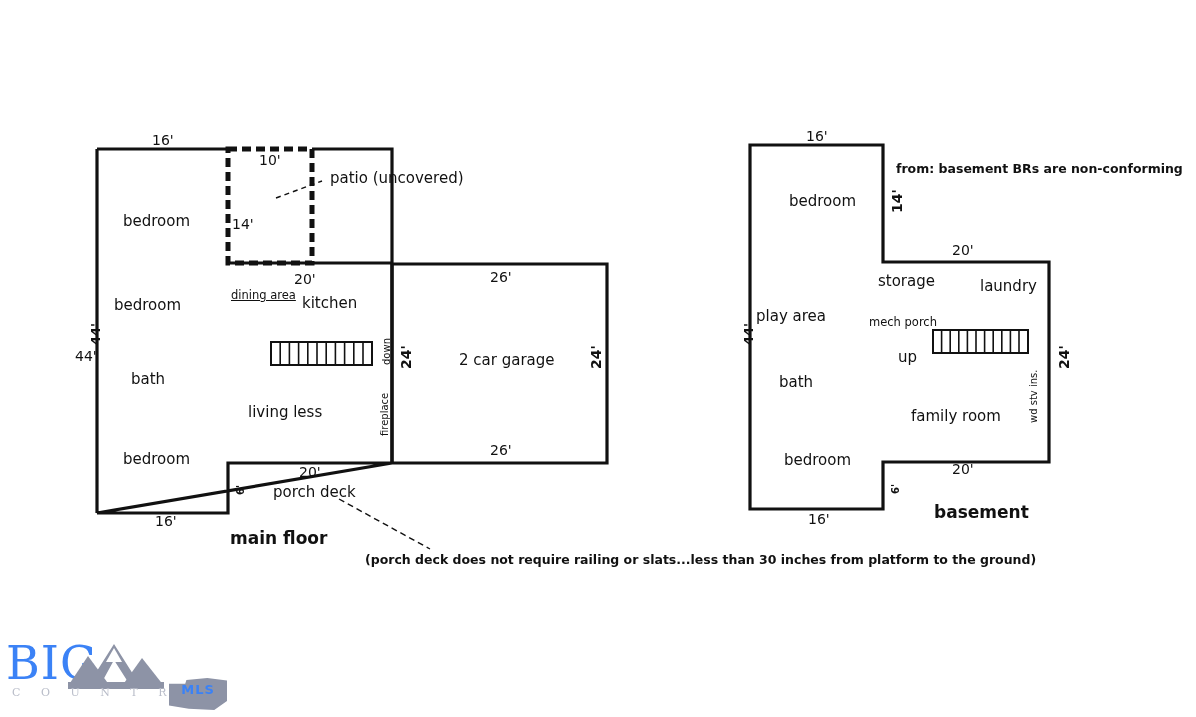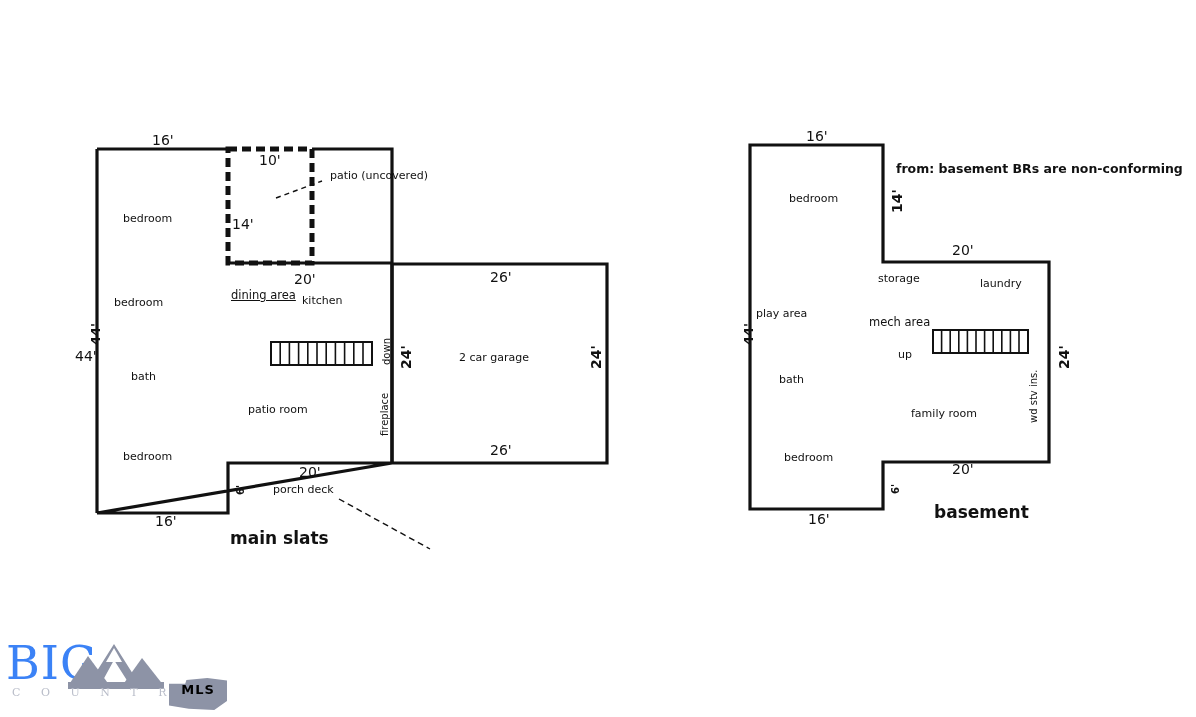--- a/index.html
+++ b/index.html
@@ -6,21 +6,21 @@
   html,body{margin:0;padding:0;background:#ffffff;}
   body{
     width:1196px;height:717px;position:relative;overflow:hidden;
     font-family:"DejaVu Sans","Liberation Sans",sans-serif;
     color:#111111;
   }
   #plan-root{position:absolute;inset:0;}
   svg#plan-svg{position:absolute;left:0;top:0;width:1196px;height:717px;}
 
   .lbl{position:absolute;white-space:nowrap;color:#111;}
-  .room{font-size:11px;}
+  .room{font-size:15px;}
   .room-sm{font-size:11.5px;}
   .dim{font-size:14px;}
   .tiny{font-size:10px;}
   .bold{font-weight:bold;}
   .title{font-size:17px;font-weight:bold;text-align:right;}
   .note{font-size:12.5px;font-weight:bold;}
   .footnote{font-size:12.5px;font-weight:bold;}
 
   
   #mls-logo{position:absolute;left:6px;top:640px;width:222px;height:70px;}
@@ -38,21 +38,21 @@
   #mls-logo .badge{
     position:absolute;left:163px;top:38px;width:58px;height:32px;
   }
   #mls-logo .badge .mt{
     position:absolute;inset:0;background:#8d93a6;
     clip-path:polygon(0% 18%, 28% 18%, 30% 6%, 66% 0%, 100% 8%, 100% 72%, 78% 100%, 34% 96%, 0% 86%);
   }
   #mls-logo .badge .mls-text{
     position:absolute;left:0;top:4px;width:58px;text-align:center;
     font-family:"DejaVu Sans","Liberation Sans",sans-serif;
-    font-size:13px;font-weight:bold;letter-spacing:1px;color:#000000;
+    font-size:13px;font-weight:bold;letter-spacing:1px;color:#3b82f6;
   }
   #mls-logo .mtn{position:absolute;left:62px;top:2px;}
 </style>
 </head>
 <body>
 
 <div id="plan-root">
 
   <svg id="plan-svg" viewBox="0 0 1196 717">
 
@@ -113,70 +113,71 @@
   <div class="lbl dim" style="left:232px;top:216px;">14'</div>
 
   <div class="lbl room" style="left:123px;top:212px;">bedroom</div>
   <div class="lbl room" style="left:114px;top:296px;">bedroom</div>
   <div class="lbl room" style="left:131px;top:370px;">bath</div>
   <div class="lbl room" style="left:123px;top:450px;">bedroom</div>
 
   <div class="lbl dim" style="left:294px;top:271px;">20'</div>
   <div class="lbl room-sm" style="left:231px;top:288px;text-decoration:underline;">dining area</div>
   <div class="lbl room" style="left:302px;top:294px;">kitchen</div>
-  <div class="lbl room" style="left:248px;top:403px;">patio room</div>
+  <div class="lbl room" style="left:248px;top:403px;">living less</div>
 
   <div class="lbl tiny" style="left:381px;top:365px;transform:rotate(-90deg);transform-origin:left top;">down</div>
   <div class="lbl tiny" style="left:379px;top:436px;transform:rotate(-90deg);transform-origin:left top;">fireplace</div>
 
   <div class="lbl room" style="left:330px;top:169px;">patio (uncovered)</div>
 
   <div class="lbl dim" style="left:490px;top:269px;">26'</div>
   <div class="lbl dim" style="left:490px;top:442px;">26'</div>
   <div class="lbl dim bold" style="left:398px;top:369px;transform:rotate(-90deg);transform-origin:left top;">24'</div>
   <div class="lbl dim bold" style="left:588px;top:369px;transform:rotate(-90deg);transform-origin:left top;">24'</div>
   <div class="lbl room" style="left:459px;top:351px;">2 car garage</div>
 
   <div class="lbl dim" style="left:299px;top:464px;">20'</div>
   <div class="lbl tiny bold" style="left:235px;top:495px;transform:rotate(-90deg);transform-origin:left top;">6'</div>
   <div class="lbl room" style="left:273px;top:483px;">porch deck</div>
 
   <div class="lbl dim" style="left:155px;top:513px;">16'</div>
-  <div class="lbl title" style="left:230px;top:528px;">main slats</div>
+  <div class="lbl title" style="left:230px;top:528px;">main floor</div>
 
   <div style="position:absolute;left:88px;top:345px;transform:rotate(-90deg);transform-origin:left top;font-size:13px;font-weight:bold;white-space:nowrap;">44'</div>
 
   <div class="lbl dim" style="left:806px;top:128px;">16'</div>
   <div class="lbl note" style="left:896px;top:161px;">from: basement BRs are non-conforming</div>
 
   <div class="lbl room" style="left:789px;top:192px;">bedroom</div>
   <div class="lbl dim bold" style="left:889px;top:213px;transform:rotate(-90deg);transform-origin:left top;">14'</div>
 
   <div class="lbl dim" style="left:741px;top:345px;transform:rotate(-90deg);transform-origin:left top;font-size:13px;font-weight:bold;">44'</div>
 
   <div class="lbl room" style="left:756px;top:307px;">play area</div>
   <div class="lbl room" style="left:779px;top:373px;">bath</div>
   <div class="lbl room" style="left:784px;top:451px;">bedroom</div>
 
   <div class="lbl dim" style="left:952px;top:242px;">20'</div>
   <div class="lbl room" style="left:878px;top:272px;">storage</div>
   <div class="lbl room" style="left:980px;top:277px;">laundry</div>
-  <div class="lbl room-sm" style="left:869px;top:315px;">mech area</div>
+  <div class="lbl room-sm" style="left:869px;top:315px;">mech porch</div>
   <div class="lbl room" style="left:898px;top:348px;">up</div>
   <div class="lbl room" style="left:911px;top:407px;">family room</div>
 
   <div class="lbl dim bold" style="left:1056px;top:369px;transform:rotate(-90deg);transform-origin:left top;">24'</div>
   <div class="lbl tiny" style="left:1028px;top:423px;transform:rotate(-90deg);transform-origin:left top;">wd stv ins.</div>
 
   <div class="lbl dim" style="left:952px;top:461px;">20'</div>
   <div class="lbl tiny bold" style="left:890px;top:494px;transform:rotate(-90deg);transform-origin:left top;">6'</div>
 
   <div class="lbl dim" style="left:808px;top:511px;">16'</div>
   <div class="lbl title" style="left:934px;top:502px;">basement</div>
 
+  <div class="lbl footnote" style="left:365px;top:552px;">(porch deck does not require railing or slats...less than 30 inches from platform to the ground)</div>
 
   <div id="mls-logo">
     <div class="word">BIG</div>
     <svg class="mtn" width="96" height="54" viewBox="0 0 96 54">
       <polygon points="46,2 70,40 60,40 46,18 34,40 22,40" fill="#8d93a6"></polygon>
       <polygon points="20,14 42,44 0,44" fill="#8d93a6"></polygon>
       <polygon points="74,16 96,44 54,44" fill="#8d93a6"></polygon>
       <polygon points="46,6 54,20 38,20" fill="#ffffff"></polygon>
       <rect x="0" y="40" width="96" height="7" fill="#8d93a6"></rect>
     </svg>

